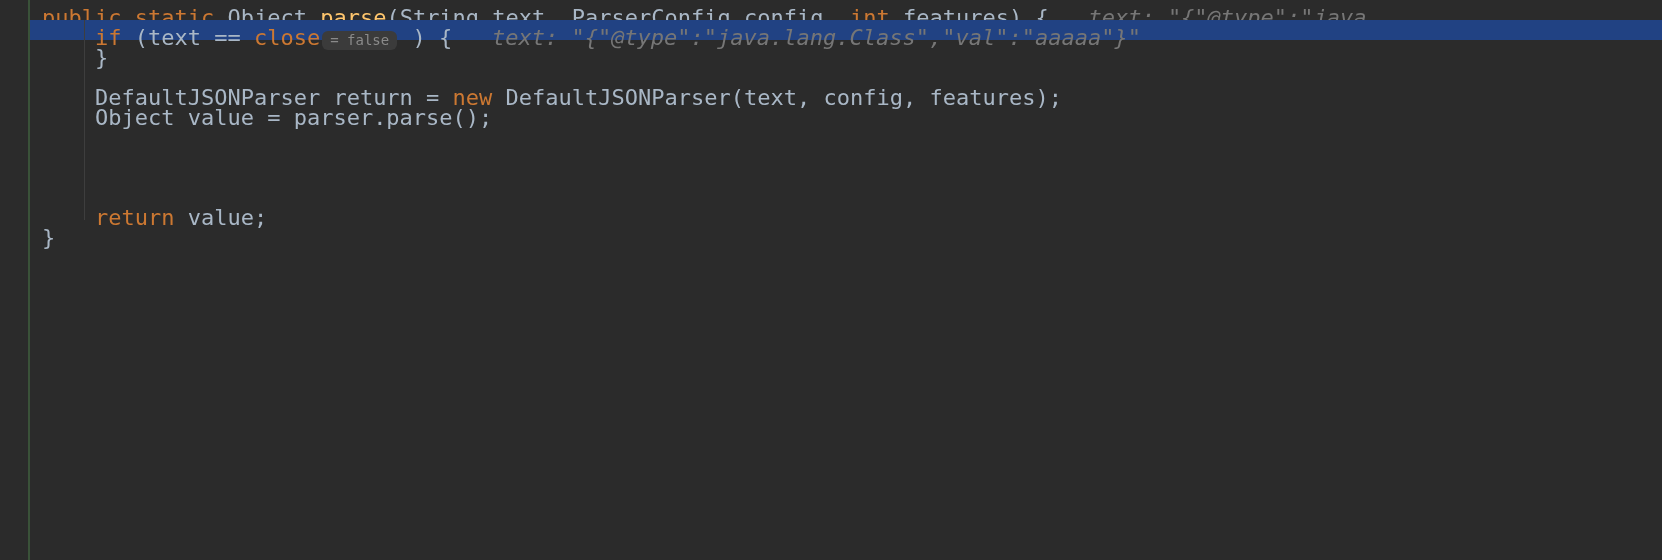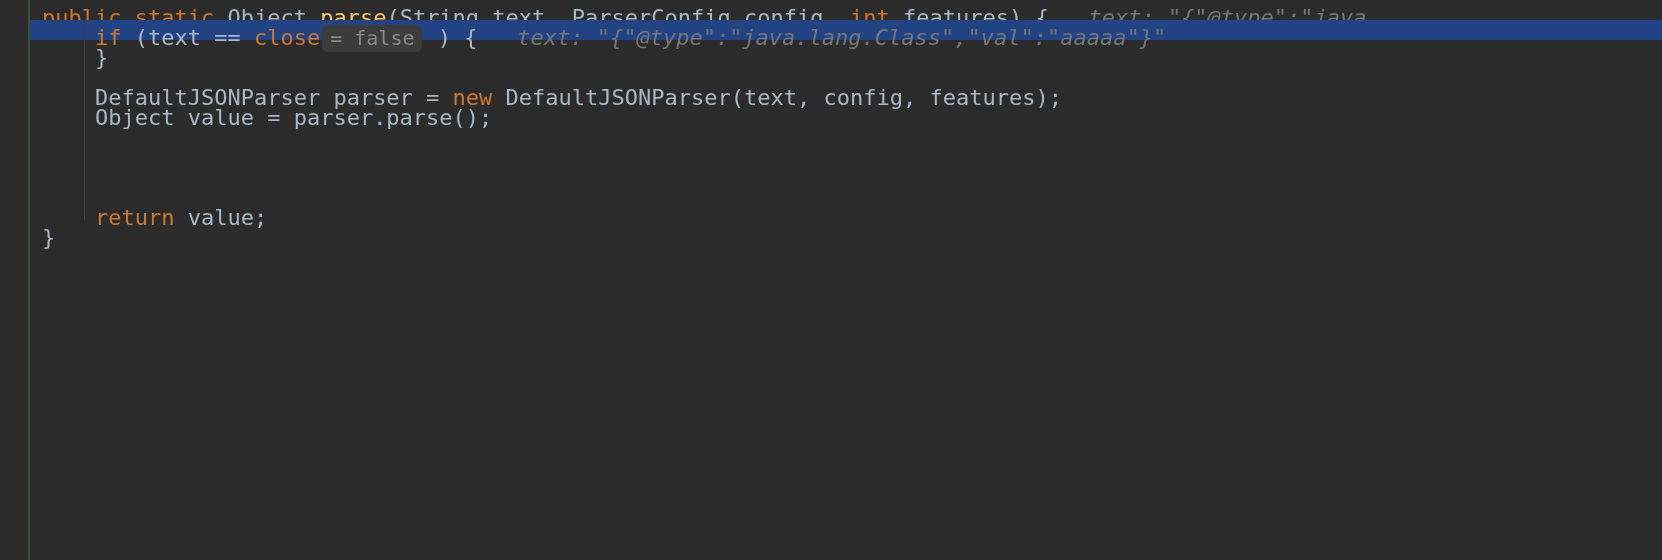--- a/index.html
+++ b/index.html
@@ -44,21 +44,21 @@
     background: #214283;
   }
   .kw   { color: #cc7832; }
   .fn   { color: #ffc66d; }
   .id   { color: #a9b7c6; }
   .inlay {
     background: #3b3b3b;
     color: #8a8a8a;
     border-radius: 6px;
     padding: 1px 8px 2px 8px;
-    font-size: 20px;
+    font-size: 14px;
     margin-left: 2px;
     margin-right: 2px;
   }
   .hint {
     color: #767676;
     font-style: italic;
   }
   .indent-guide {
     position: absolute;
     top: 0;
@@ -71,21 +71,21 @@
 </head>
 <body>
 
 <div class="editor">
   <div class="gutter"></div>
   <div class="code" id="code-area">
       <div class="line"><span class="kw">public </span><span class="kw">static </span><span class="id">Object </span><span class="fn">parse</span><span class="id">(String text, ParserConfig config, </span><span class="kw">int </span><span class="id">features) {   </span><span class="hint">text: "{"@type":"java.</span></div>
       <div class="line highlight"><div class="indent-guide ig1"></div><span class="id">    </span><span class="kw">if </span><span class="id">(text == </span><span class="kw">close</span><span class="inlay">= false</span><span class="id"> ) {   </span><span class="hint">text: "{"@type":"java.lang.Class","val":"aaaaa"}"</span></div>
       <div class="line"><div class="indent-guide ig1"></div><span class="id">    }</span></div>
       <div class="line"><div class="indent-guide ig1"></div><span class="id"></span></div>
-      <div class="line"><div class="indent-guide ig1"></div><span class="id">    DefaultJSONParser parser = </span><span class="kw">new </span><span class="id">DefaultJSONParser(text, config, features);</span></div>
+      <div class="line"><div class="indent-guide ig1"></div><span class="id">    DefaultJSONParser return = </span><span class="kw">new </span><span class="id">DefaultJSONParser(text, config, features);</span></div>
       <div class="line"><div class="indent-guide ig1"></div><span class="id">    Object value = parser.parse();</span></div>
       <div class="line"><div class="indent-guide ig1"></div><span class="id"></span></div>
       <div class="line"><div class="indent-guide ig1"></div></div>
       <div class="line"><div class="indent-guide ig1"></div><span class="id"></span></div>
       <div class="line"><div class="indent-guide ig1"></div><span class="id"></span></div>
       <div class="line"><div class="indent-guide ig1"></div><span class="id">    </span><span class="kw">return </span><span class="id">value;</span></div>
       <div class="line"><span class="id">}</span></div>
     </div>
 </div>
 

